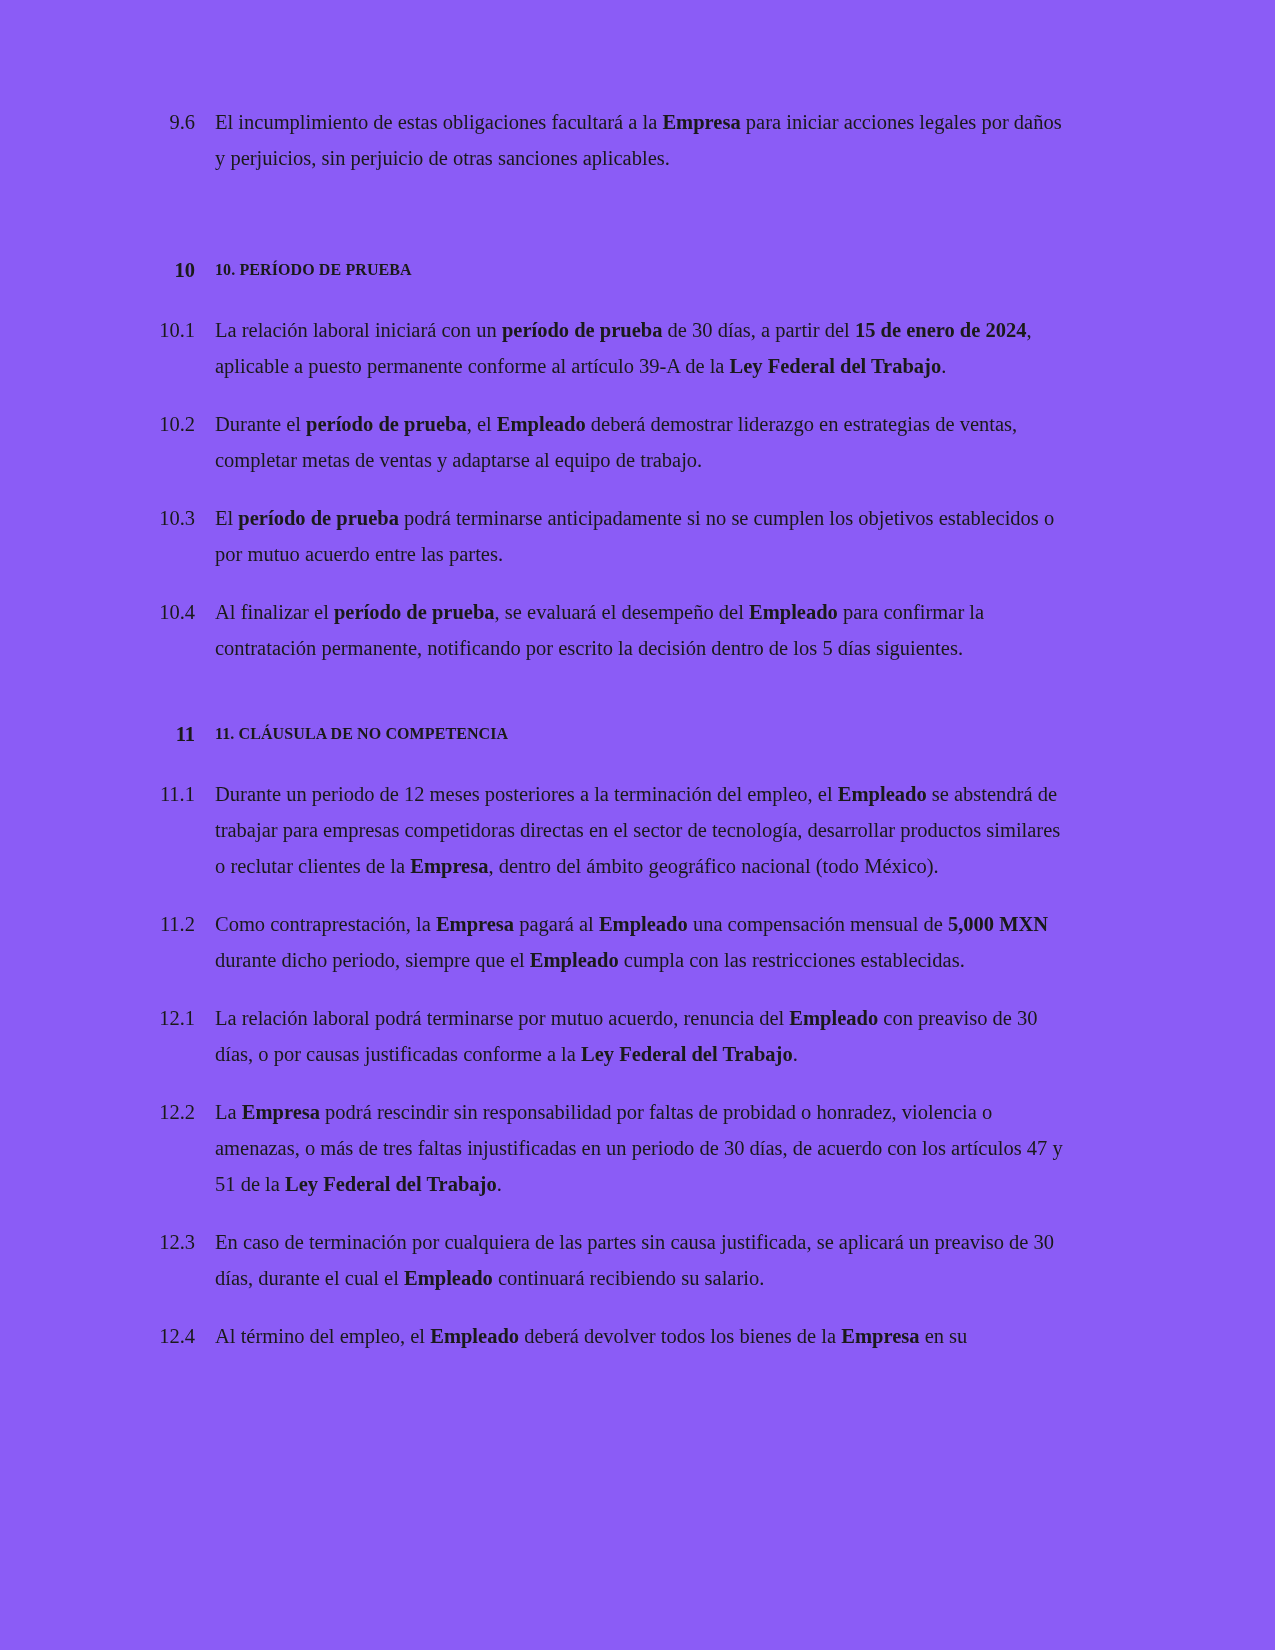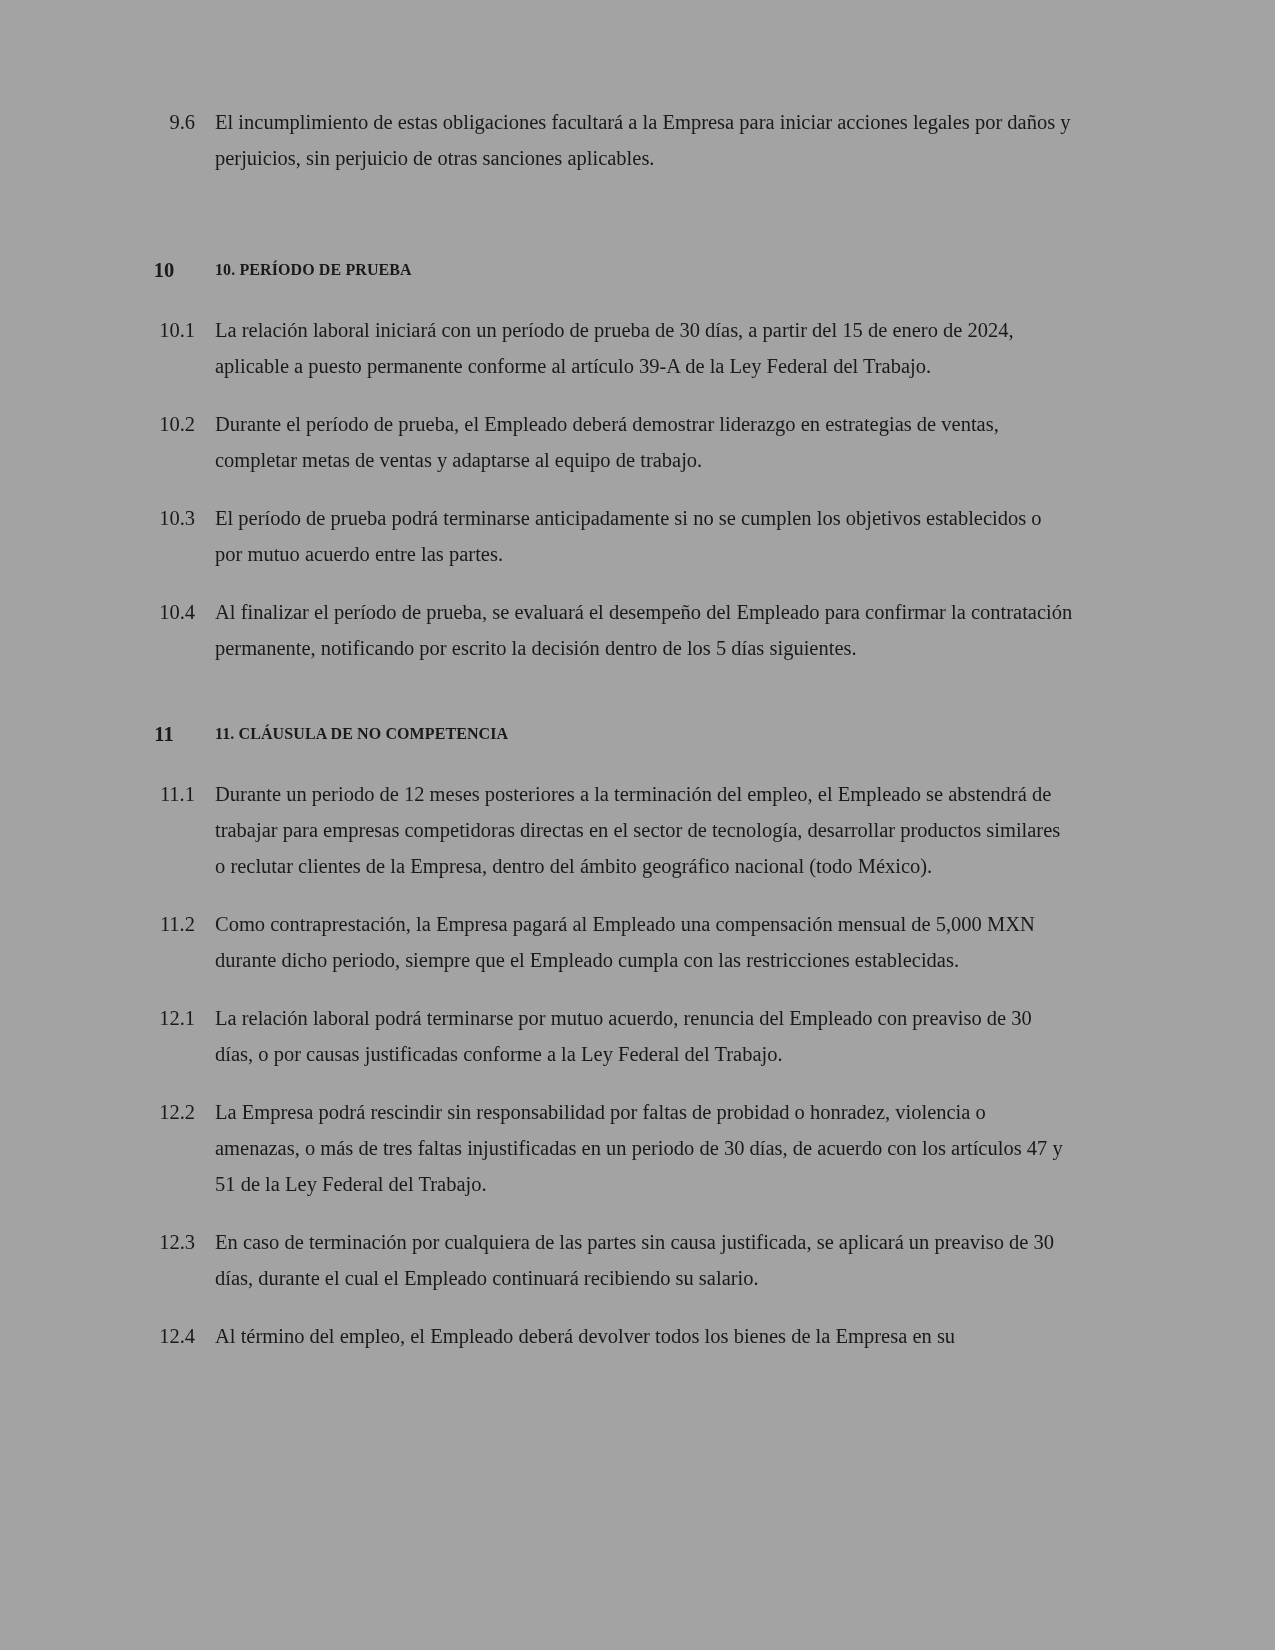--- a/index.html
+++ b/index.html
@@ -10,21 +10,21 @@
   }
   body {
     font-family: "Liberation Serif", "DejaVu Serif", serif;
     color: #1a1a1a;
   }
   .page {
     position: relative;
     width: 1275px;
     height: 1650px;
     margin: 0 auto;
-    background: #a3a3a3;
+    background: #8b5cf6;
     box-sizing: border-box;
     overflow: hidden;
   }
   .content {
     position: absolute;
     left: 133px;
     top: 104px;
     width: 940px;
   }
 
@@ -52,40 +52,40 @@
 
   
   .section-heading {
     display: flex;
     align-items: flex-start;
     margin-top: 52px;
     margin-bottom: 26px;
   }
   .section-heading .heading-num {
     flex: 0 0 62px;
-    text-align: center;
+    text-align: right;
     font-size: 20.5px;
     line-height: 32px;
     font-weight: bold;
     white-space: nowrap;
   }
   .section-heading .heading-title {
     flex: 1 1 auto;
     padding-left: 20px;
     font-size: 16px;
     line-height: 32px;
     font-weight: bold;
     letter-spacing: 0.1px;
   }
 
   
   .section-heading.first-gap { margin-top: 78px; }
   .section-heading.mid-gap   { margin-top: 52px; }
 
-  b, strong { font-weight: normal; }
+  b, strong { font-weight: bold; }
 </style>
 </head>
 <body style="background: rgb(255, 255, 255); color: rgb(26, 26, 26);">
 
 <div class="page">
   <div class="content">
       <div class="clause">
         <div class="clause-num">9.6</div>
         <div class="clause-body"><span>El incumplimiento de estas obligaciones facultará a la </span><strong>Empresa</strong><span> para iniciar acciones legales por daños y perjuicios, sin perjuicio de otras sanciones aplicables.</span></div>
       </div>

